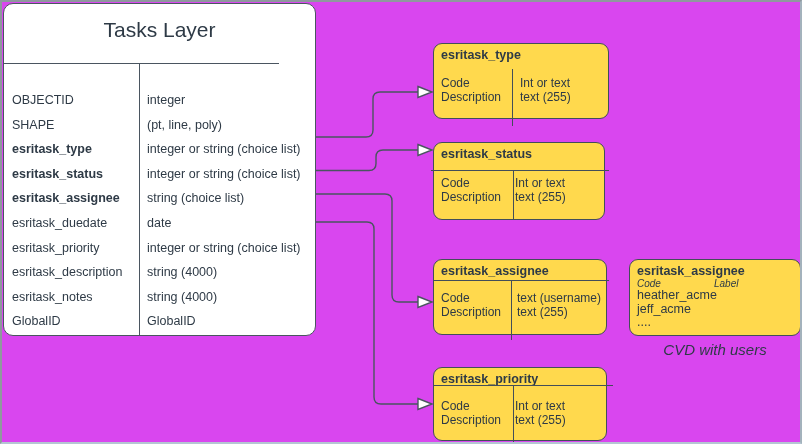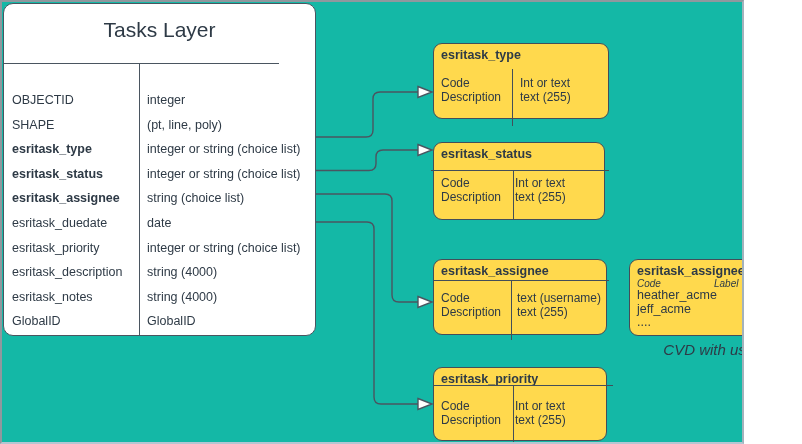--- a/index.html
+++ b/index.html
@@ -1,19 +1,19 @@
 <!DOCTYPE html>
 <html><head>
 <meta charset="utf-8">
 <style>
   * { margin:0; padding:0; box-sizing:border-box; }
   html,body { background:#fff; }
   body { font-family:"Liberation Sans", sans-serif; color:#2E3A46; }
   .canvas {
-    position:relative; width:744px; height:444px; background:#14b8a6; overflow:hidden;
+    position:relative; width:802px; height:444px; background:#d946ef; overflow:hidden;
     border:2px solid #8F989E;
     border-right-color:#A3B2BC;
     border-bottom-color:#B4C6D2;
   }
   
   .main-table {
     position:absolute; left:1px; top:1px; width:313px; height:333px;
     background:#fff; border:1.5px solid #4A5560; border-radius:10px;
   }
   .main-table .tbl-title {

